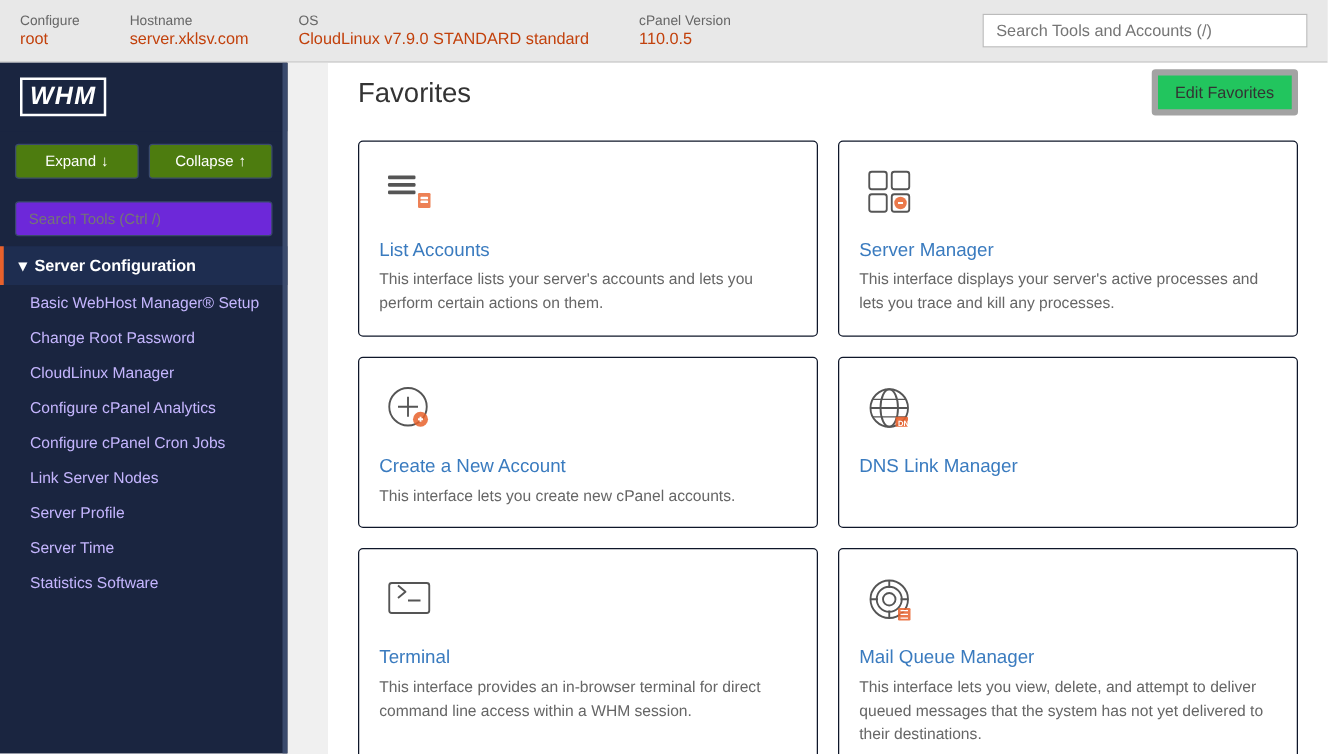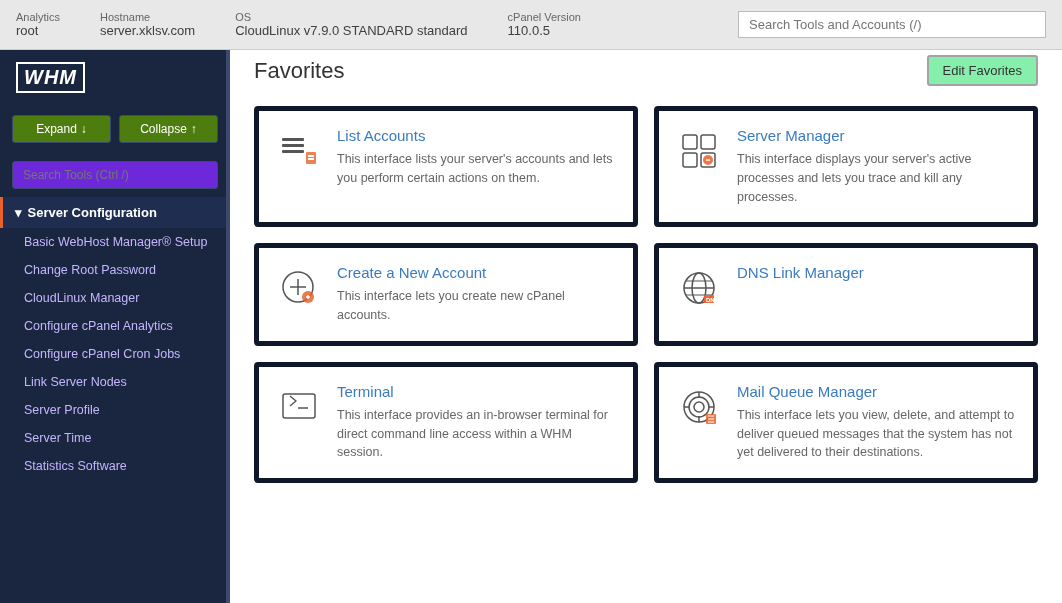--- a/index.html
+++ b/index.html
@@ -20,37 +20,38 @@
       gap: 40px;
       align-items: flex-start;
     }
     .top-bar-item label {
       font-size: 11px;
       color: #666;
       display: block;
     }
     .top-bar-item span {
       font-size: 13px;
-      color: #404040;
+      color: #c2410c;
       font-weight: 500;
     }
     .top-bar-right input {
       border: 1px solid #bbb;
       padding: 5px 10px;
-      width: 308px;
+      width: 260px;
       font-size: 13px;
       background: #fff;
       outline: none;
     }
 
     
     .main-layout {
       display: flex;
       flex: 1;
       overflow: hidden;
+      gap: 32px;
     }
 
     
     .sidebar {
       width: 230px;
       min-width: 230px;
       background: #1a2540;
       color: #fff;
       display: flex;
       flex-direction: column;
@@ -145,44 +146,45 @@
       align-items: center;
       justify-content: space-between;
       margin-bottom: 20px;
     }
     .favorites-title {
       font-size: 22px;
       color: #333;
       font-weight: normal;
     }
     .edit-favorites-btn {
-      border: 2px solid #a3a3a3;
-      background: #86efac;
+      border: 5px solid #a3a3a3;
+      background: #22c55e;
       padding: 6px 14px;
       font-size: 13px;
       cursor: pointer;
       border-radius: 3px;
       color: #333;
     }
 
     
     .favorites-grid {
       display: grid;
       grid-template-columns: 1fr 1fr;
       gap: 16px;
     }
     .fav-card {
-      border: 5px solid #0f172a;
+      border: 1px solid #0f172a;
       border-radius: 4px;
       padding: 16px;
       display: flex;
       gap: 14px;
       align-items: flex-start;
       cursor: pointer;
       transition: box-shadow 0.15s;
+      flex-direction: column;
     }
     .fav-icon {
       width: 48px;
       min-width: 48px;
       height: 48px;
       display: flex;
       align-items: center;
       justify-content: center;
     }
     .fav-icon svg {
@@ -208,21 +210,21 @@
     .sidebar::-webkit-scrollbar-thumb { background: #3a4a6c; }
     .main-content::-webkit-scrollbar { width: 6px; }
     .main-content::-webkit-scrollbar-thumb { background: #ccc; }
   </style>
 </head>
 <body>
 
 <div class="top-bar">
   <div class="top-bar-left">
     <div class="top-bar-item">
-      <label>Analytics</label>
+      <label>Configure</label>
       <span>root</span>
     </div>
     <div class="top-bar-item">
       <label>Hostname</label>
       <span>server.xklsv.com</span>
     </div>
     <div class="top-bar-item">
       <label>OS</label>
       <span>CloudLinux v7.9.0 STANDARD standard</span>
     </div>

